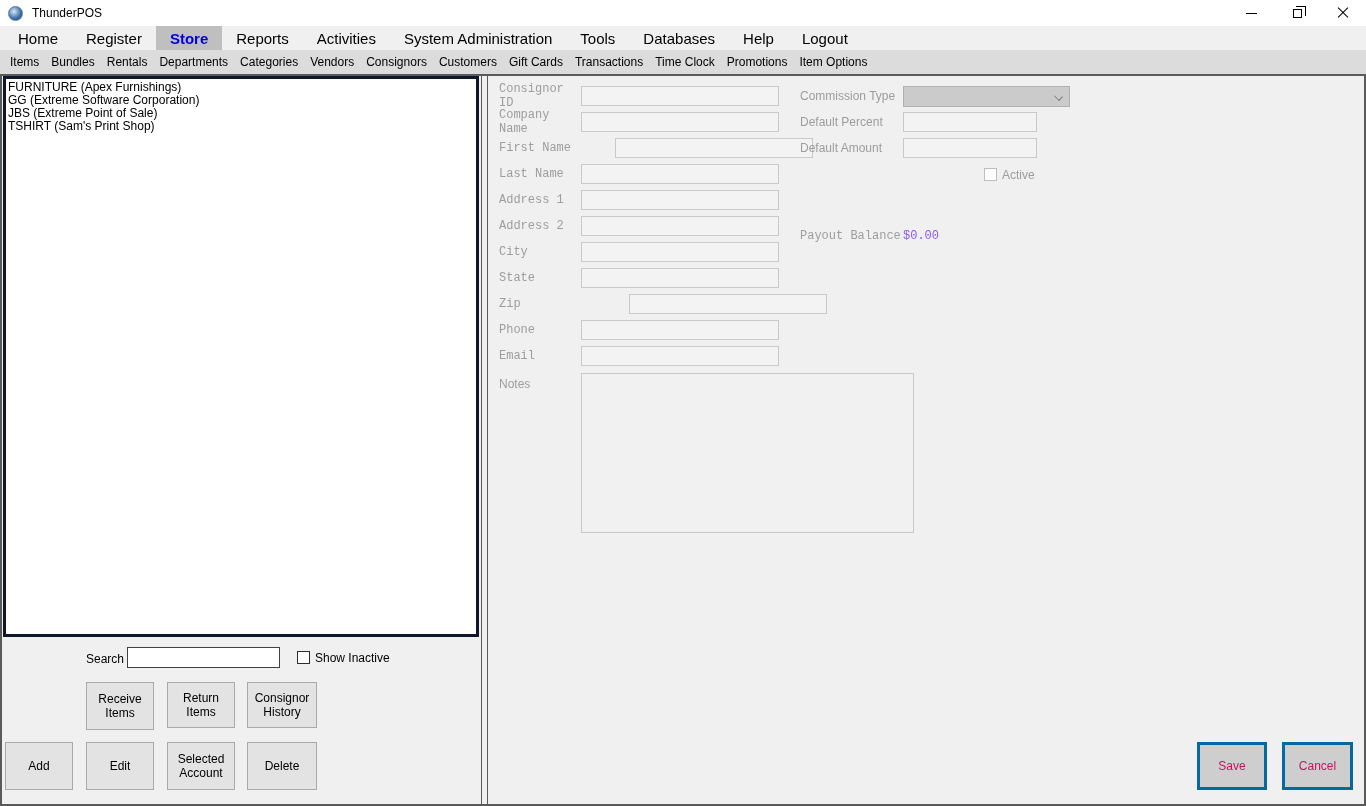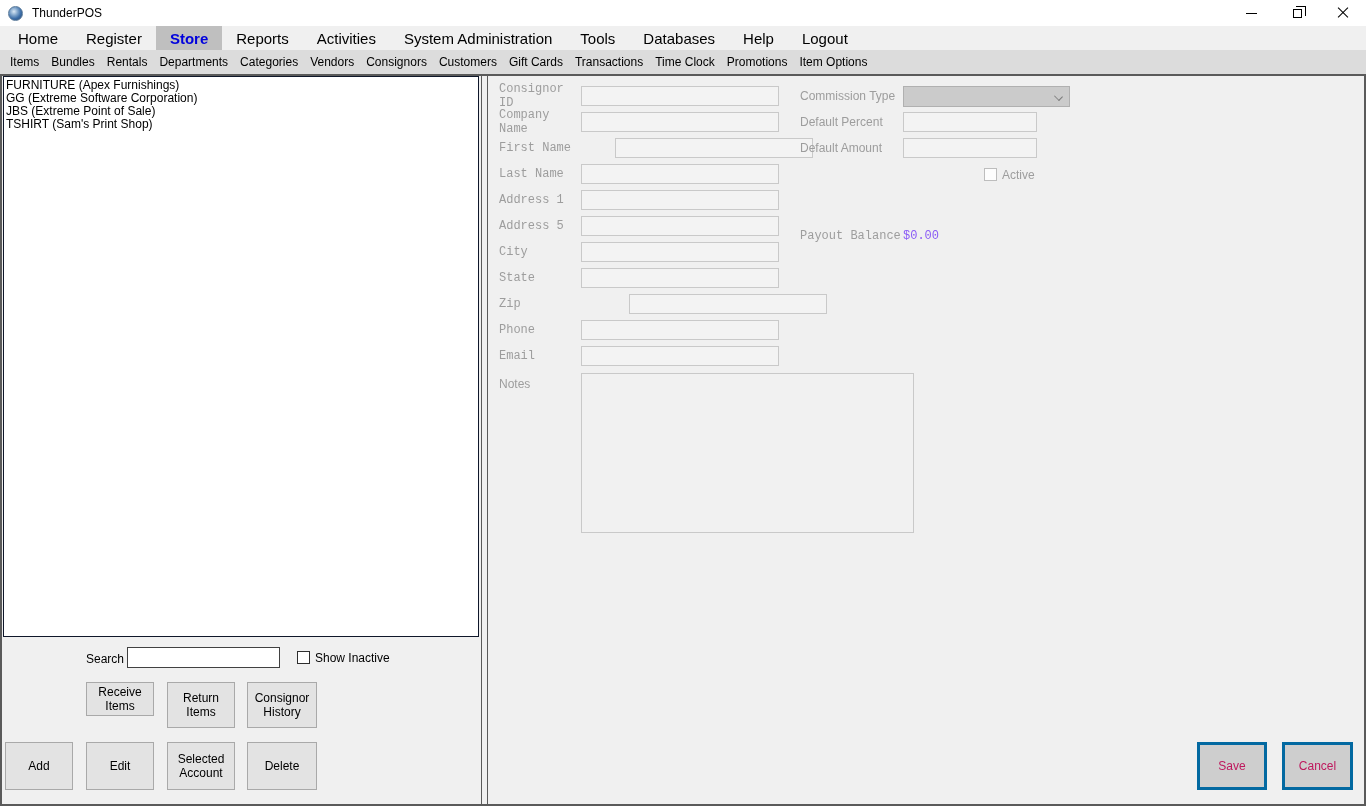--- a/index.html
+++ b/index.html
@@ -30,21 +30,21 @@
 
   
   .submenu { position:absolute; left:0; top:50px; width:1366px; height:24px; background:#dcdcdc; display:flex; align-items:stretch; padding-left:4px; }
   .submenu-item { font-size:12px; color:#000; padding:0 6px; display:flex; align-items:center; cursor:default; }
 
   
   .main { position:absolute; left:0; top:74px; width:1366px; height:732px; background:#f0f0f0; border:2px solid #5a5a5a; }
   .vdiv { position:absolute; top:0; width:1px; height:100%; background:#5a5a5a; }
 
   
-  .listbox { position:absolute; left:1px; top:0px; width:476px; height:561px; background:#ffffff; border:1px solid #0f172a; padding:2px 0 0 2px; overflow:hidden; }
+  .listbox { position:absolute; left:1px; top:0px; width:476px; height:561px; background:#ffffff; border:3px solid #0f172a; padding:2px 0 0 2px; overflow:hidden; }
   .list-item { font-size:12px; line-height:13px; color:#000; white-space:nowrap; cursor:default; }
 
   .search-label { position:absolute; left:30px; top:576px; width:92px; text-align:right; font-size:12px; color:#000; }
   .search-input { position:absolute; left:125px; top:571px; width:153px; height:21px; border:1px solid #414141; background:#fff; font-size:12px; padding:0 3px; outline:none; }
   .cb { position:absolute; width:13px; height:13px; background:#fff; }
   .cb-dark { border:1px solid #2e2e2e; }
   .cb-dis  { border:1px solid #bdbdbd; background:#fdfdfd; }
   .show-inactive-label { position:absolute; left:313px; top:575px; font-size:12px; color:#000; }
 
   .btn { position:absolute; background:#e3e3e3; border:1px solid #a9a9a9; color:#000; font-size:12px; line-height:14px;
@@ -126,21 +126,21 @@
       <div class="list-item">GG (Extreme Software Corporation)</div>
       <div class="list-item">JBS (Extreme Point of Sale)</div>
       <div class="list-item">TSHIRT (Sam's Print Shop)</div>
     </div>
 
     <span class="search-label">Search</span>
     <input class="search-input" type="text" value="" style="">
     <span class="cb cb-dark" style="left:295px; top:575px;"></span>
     <span class="show-inactive-label">Show Inactive</span>
 
-    <div class="btn" style="left:84px; top:606px; width:68px; height:34px;">Receive Items</div>
+    <div class="btn" style="left:84px; top:606px; width:68px; height:48px;">Receive Items</div>
     <div class="btn" style="left:165px; top:606px; width:68px; height:46px;">Return Items</div>
     <div class="btn" style="left:245px; top:606px; width:70px; height:46px;">Consignor History</div>
 
     <div class="btn" style="left:3px; top:666px; width:68px; height:48px;">Add</div>
     <div class="btn" style="left:84px; top:666px; width:68px; height:48px;">Edit</div>
     <div class="btn" style="left:165px; top:666px; width:68px; height:48px;">Selected Account</div>
     <div class="btn" style="left:245px; top:666px; width:70px; height:48px;">Delete</div>
 
     <div class="frow" style="top:10px;">
       <span class="flabel">Consignor ID</span>
@@ -156,21 +156,21 @@
     </div>
     <div class="frow" style="top:88px;">
       <span class="flabel">Last Name</span>
       <input class="dis-input" disabled="" value="" style="">
     </div>
     <div class="frow" style="top:114px;">
       <span class="flabel">Address 1</span>
       <input class="dis-input" disabled="" value="" style="">
     </div>
     <div class="frow" style="top:140px;">
-      <span class="flabel">Address 5</span>
+      <span class="flabel">Address 2</span>
       <input class="dis-input" disabled="" value="" style="">
     </div>
     <div class="frow" style="top:166px;">
       <span class="flabel">City</span>
       <input class="dis-input" disabled="" value="" style="">
     </div>
     <div class="frow" style="top:192px;">
       <span class="flabel">State</span>
       <input class="dis-input" disabled="" value="" style="">
     </div>

